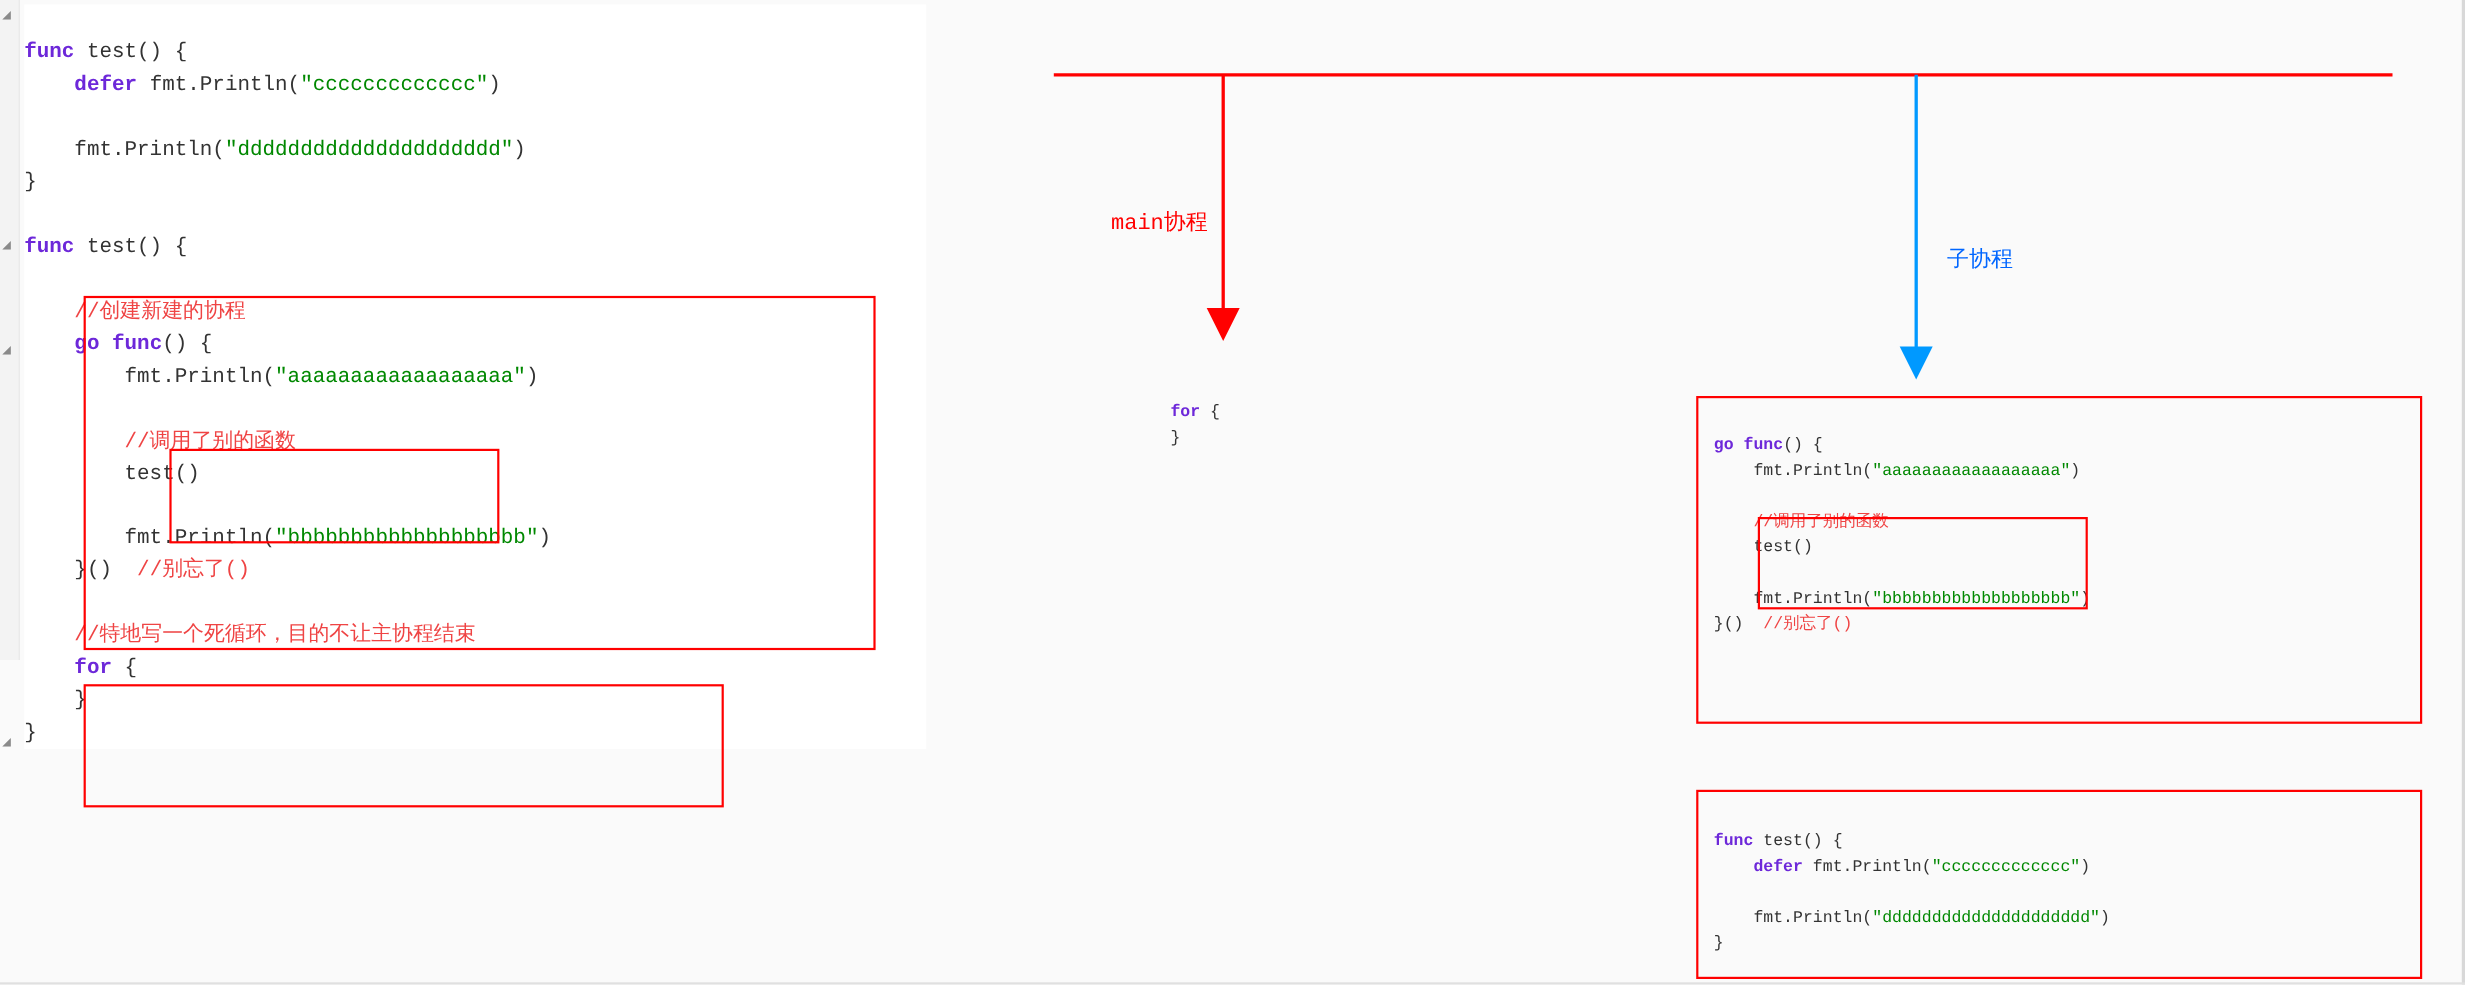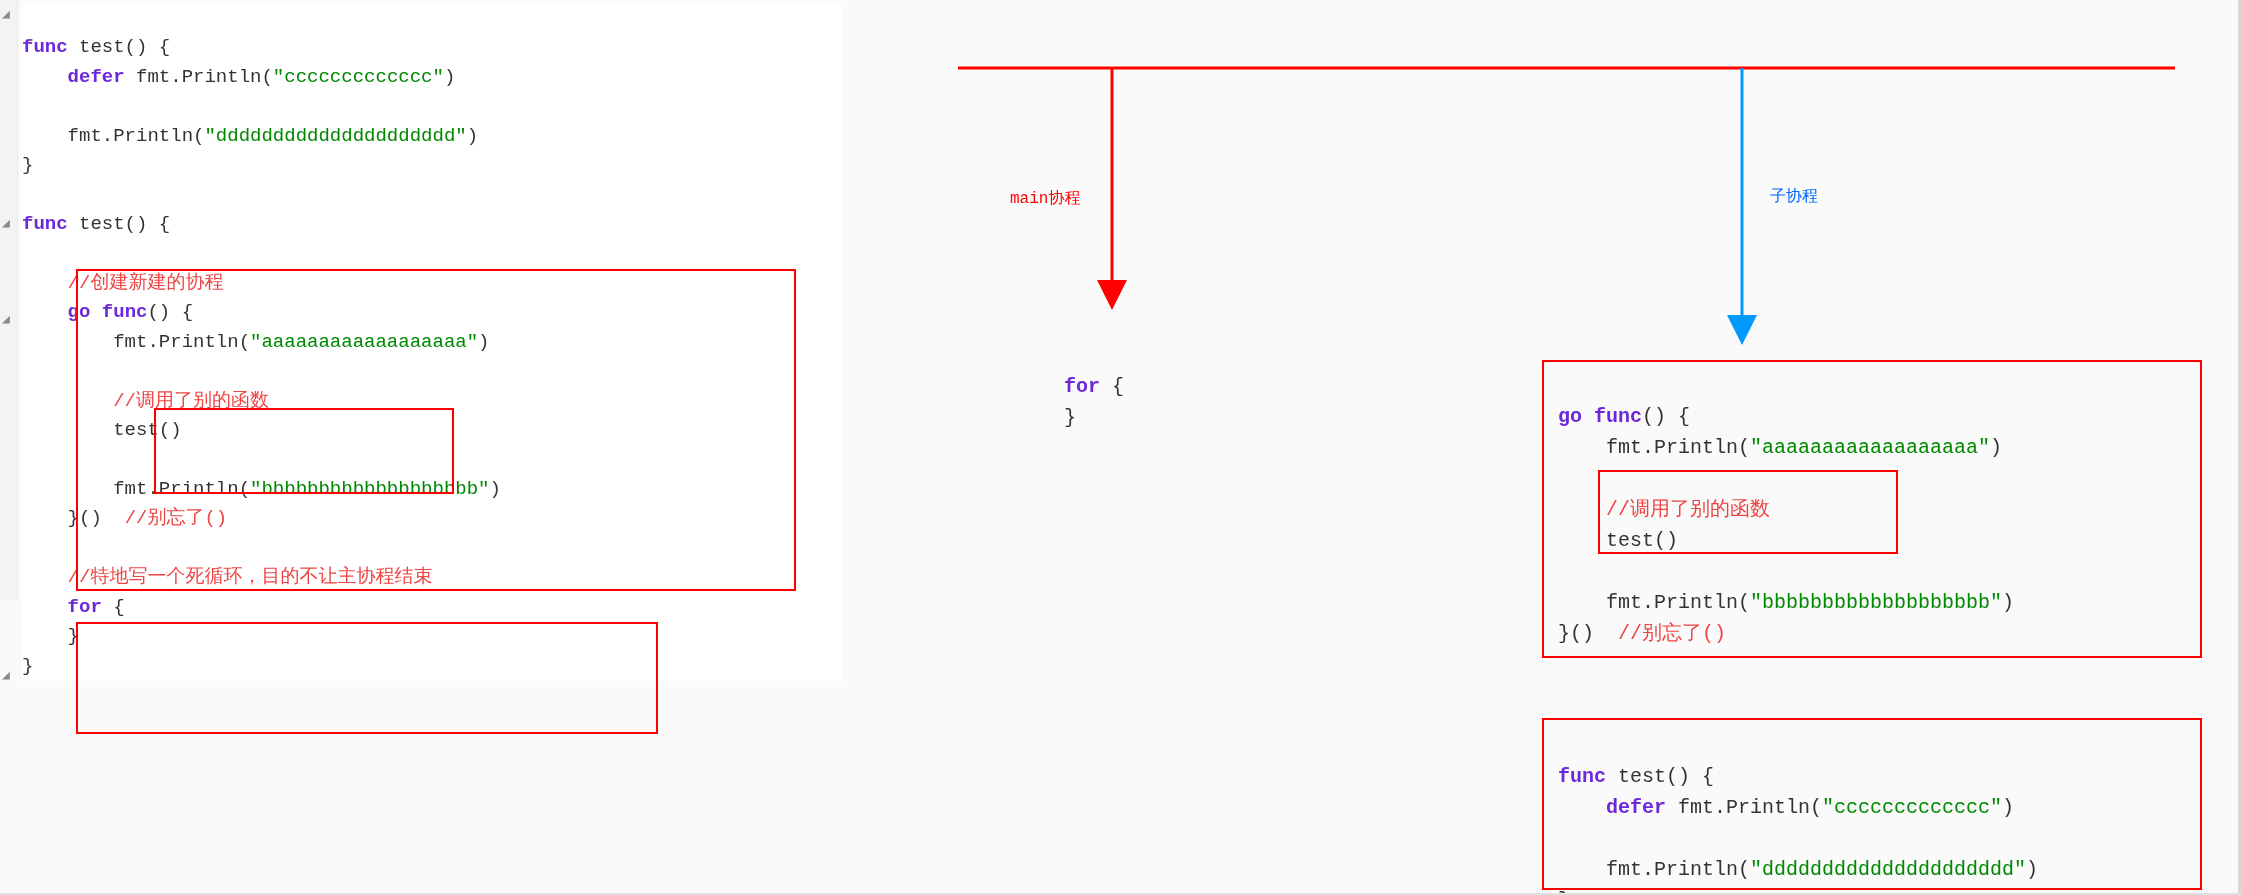--- a/index.html
+++ b/index.html
@@ -36,35 +36,35 @@
   }
   .kw { color: #6d28d9; font-weight: bold; }
   .str { color: #008800; }
   .cmt { color: #ef4444; }
   .redbox {
     position: absolute;
     border: 2px solid #ff0000;
   }
   .arrow-label {
     position: absolute;
-    font-size: 16px;
+    font-size: 20px;
   }
   .label-red { color: #ff0000; }
-  .label-blue { color: #0066ff; }
+  .label-blue { color: #0066ff; margin-top: 36px; }
   svg.arrows {
     position: absolute;
     top: 0; left: 0;
     width: 2241px; height: 895px;
     pointer-events: none;
   }
   .snippet {
     position: absolute;
     white-space: pre;
     line-height: 1.55;
-    font-size: 20px;
+    font-size: 15px;
   }
   .page-border {
     position: absolute;
     right: 0; top: 0; bottom: 0;
     width: 3px;
     background: #d8d8d8;
   }
   .bottom-border {
     position: absolute;
     left: 0; right: 0; bottom: 0;

